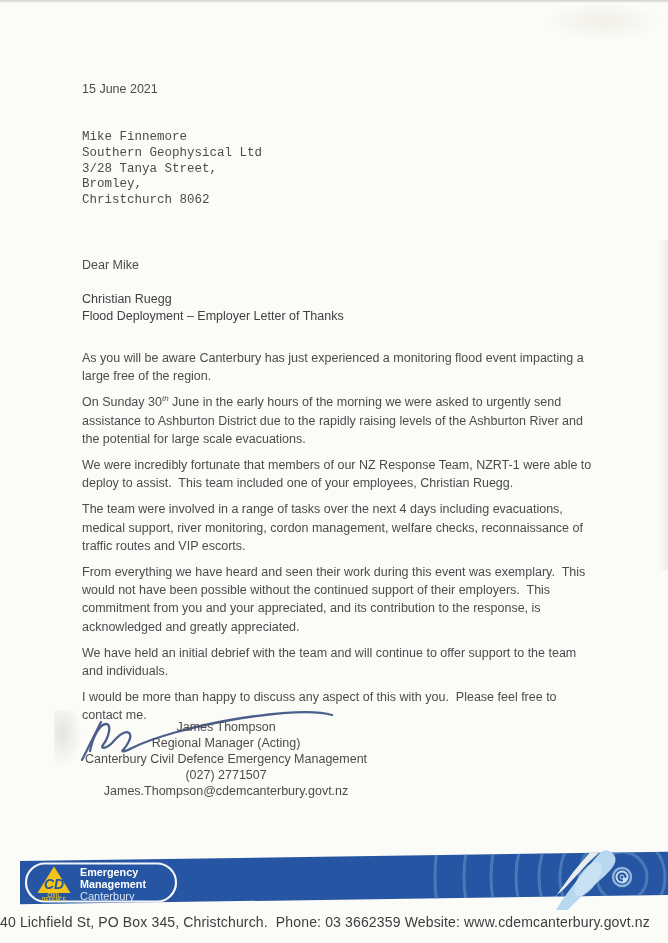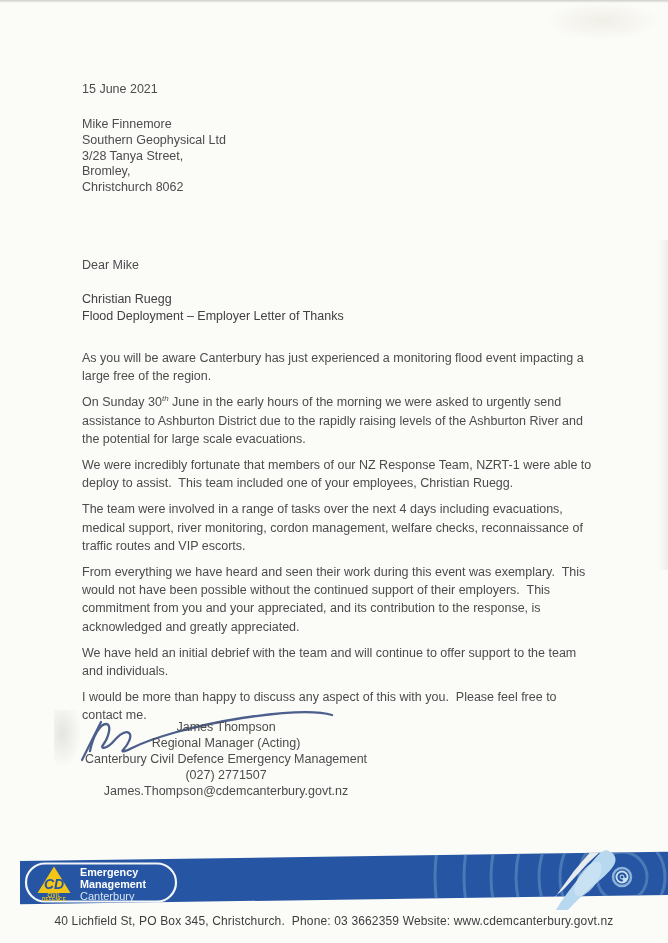--- a/index.html
+++ b/index.html
@@ -7,35 +7,35 @@
   body {
     width: 668px; height: 943px;
     position: relative;
     background: #fbfbf8;
     font-family: "Liberation Sans", sans-serif;
     color: #4c4c4e;
     overflow: hidden;
   }
   .txt { position: absolute; font-size: 12.5px; }
   #date       { left: 82px; top: 82px; }
-  #recipient  { left: 82px; top: 117px; line-height: 15.8px; }
+  #recipient  { left: 82px; top: 130px; line-height: 15.8px; font-family: Liberation Mono, monospace; }
   #salutation { left: 82px; top: 258px; }
   #subject    { left: 82px; top: 291px; line-height: 16.8px; font-weight: normal; color: #414144; }
   #body       { left: 82px; top: 349px; width: 540px; }
   #body .para { margin-bottom: 8px; }
   #body .line { line-height: 18.2px; white-space: nowrap; }
   sup { font-size: 8px; vertical-align: super; line-height: 0; font-style: italic; }
   #signoff    { left: 85px; top: 719px; line-height: 16px; text-align: center; }
 
   #signature-svg { position: absolute; left: 60px; top: 703px; }
   #banner-svg    { position: absolute; left: 18px; top: 849px; }
 
   #contact {
     position: absolute; left: 0; right: 0; top: 914px;
-    text-align: center; font-size: 12px; color: #3d3d3f;
+    font-size: 14px; color: #3d3d3f;
     letter-spacing: 0.15px;
   }
 
   svg text { font-family: "Liberation Sans", sans-serif; }
 
   
   .edge-top {
     position: absolute; top: 0; left: 0; width: 100%; height: 3px;
     background: linear-gradient(180deg, rgba(150,150,145,.45), rgba(150,150,145,0));
   }

